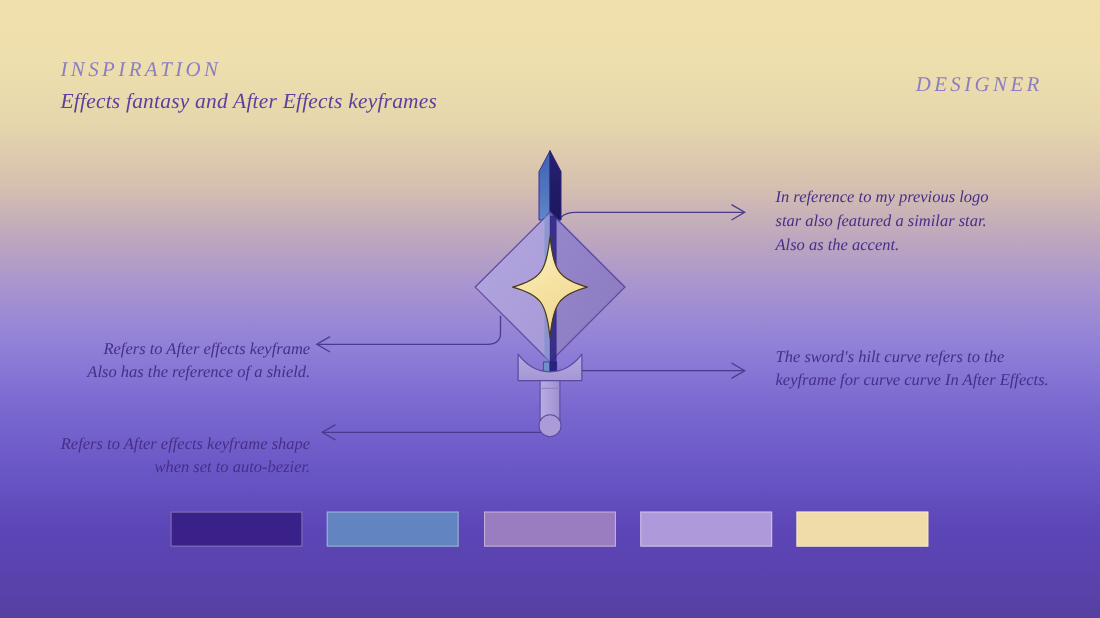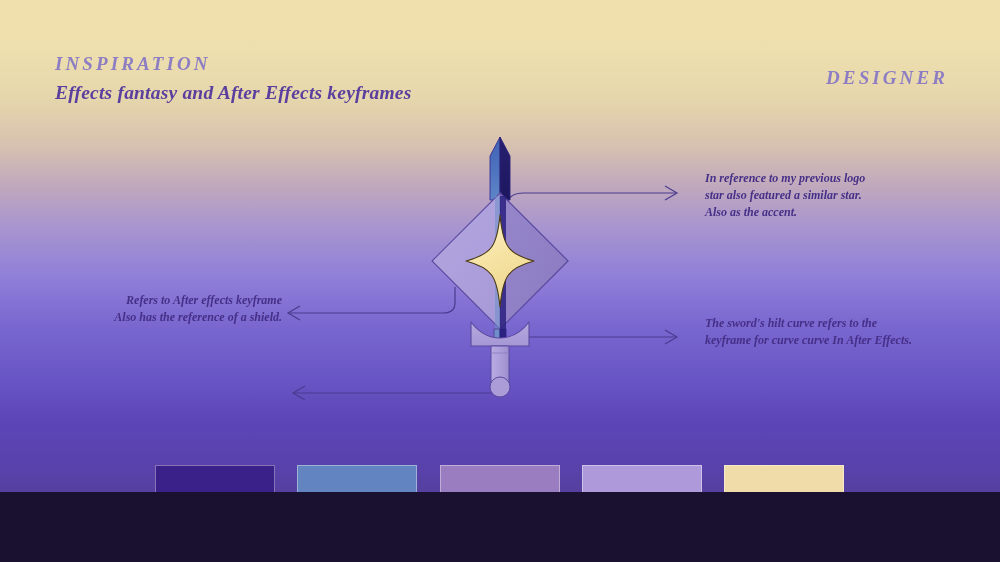--- a/index.html
+++ b/index.html
@@ -3,37 +3,36 @@
 <meta charset="utf-8">
 <style>
   html, body {
     margin: 0;
     padding: 0;
     background: #1a1030;
   }
   #stage {
     position: relative;
     width: 1000px;
-    height: 492px;
+    height: 562px;
     overflow: hidden;
     font-family: "Liberation Serif", "DejaVu Serif", serif;
     background: linear-gradient(180deg,
         #f0e0ad 0%,
         #eedfae 10%,
         #e6d6ac 20%,
         #d6c0b0 30%,
         #bfa8bd 38%,
         #a995cf 46%,
         #9080d8 56%,
         #7a68d0 66%,
         #6a57c6 76%,
         #5c45b6 86%,
         #5a42ad 94%,
         #55409f 100%);
-    font-weight: bold;
   }
 
   
   .hdr-left {
     position: absolute;
     left: 55px;
     top: 54px;
     text-align: left;
   }
   .hdr-right {
@@ -55,28 +54,28 @@
     color: #5b3f9e;
     margin-top: 7px;
     line-height: 1.15;
     letter-spacing: 0.2px;
     white-space: nowrap;
   }
 
   
   .anno {
     position: absolute;
-    font-size: 12px;
+    font-size: 15px;
     font-style: italic;
     line-height: 1.42;
     color: #462f87;
     white-space: nowrap;
   }
   .anno.right { text-align: left; }
-  .anno.left  { text-align: right; }
+  .anno.left  { text-align: right; margin-top: 16px; }
   .anno-1 { left: 705px; top: 170px; }
   .anno-2 { left: 705px; top: 315px; }
   .anno-3 { right: 718px; top: 292px; }
   .anno-4 { right: 718px; top: 378px; }
 
   
   .swatches {
     position: absolute;
     left: 0; right: 0;
     top: 465px;
@@ -122,20 +121,24 @@
   <div class="anno right anno-2">
     <div>The sword's hilt curve refers to the</div>
     <div>keyframe for curve curve In After Effects.</div>
   </div>
 
   <div class="anno left anno-3">
     <div>Refers to After effects keyframe</div>
     <div>Also has the reference of a shield.</div>
   </div>
 
+  <div class="anno left anno-4">
+    <div>Refers to After effects keyframe shape</div>
+    <div>when set to auto-bezier.</div>
+  </div>
 
   <svg id="logo-layer" viewBox="0 0 1000 562">
     <defs>
       <linearGradient id="gradBladeL" x1="0" y1="0" x2="0" y2="1">
         <stop offset="0%" stop-color="#3f63b4"></stop>
         <stop offset="55%" stop-color="#4f74bf"></stop>
         <stop offset="100%" stop-color="#5f86c8"></stop>
       </linearGradient>
       <linearGradient id="gradBladeR" x1="0" y1="0" x2="0" y2="1">
         <stop offset="0%" stop-color="#26206f"></stop>

